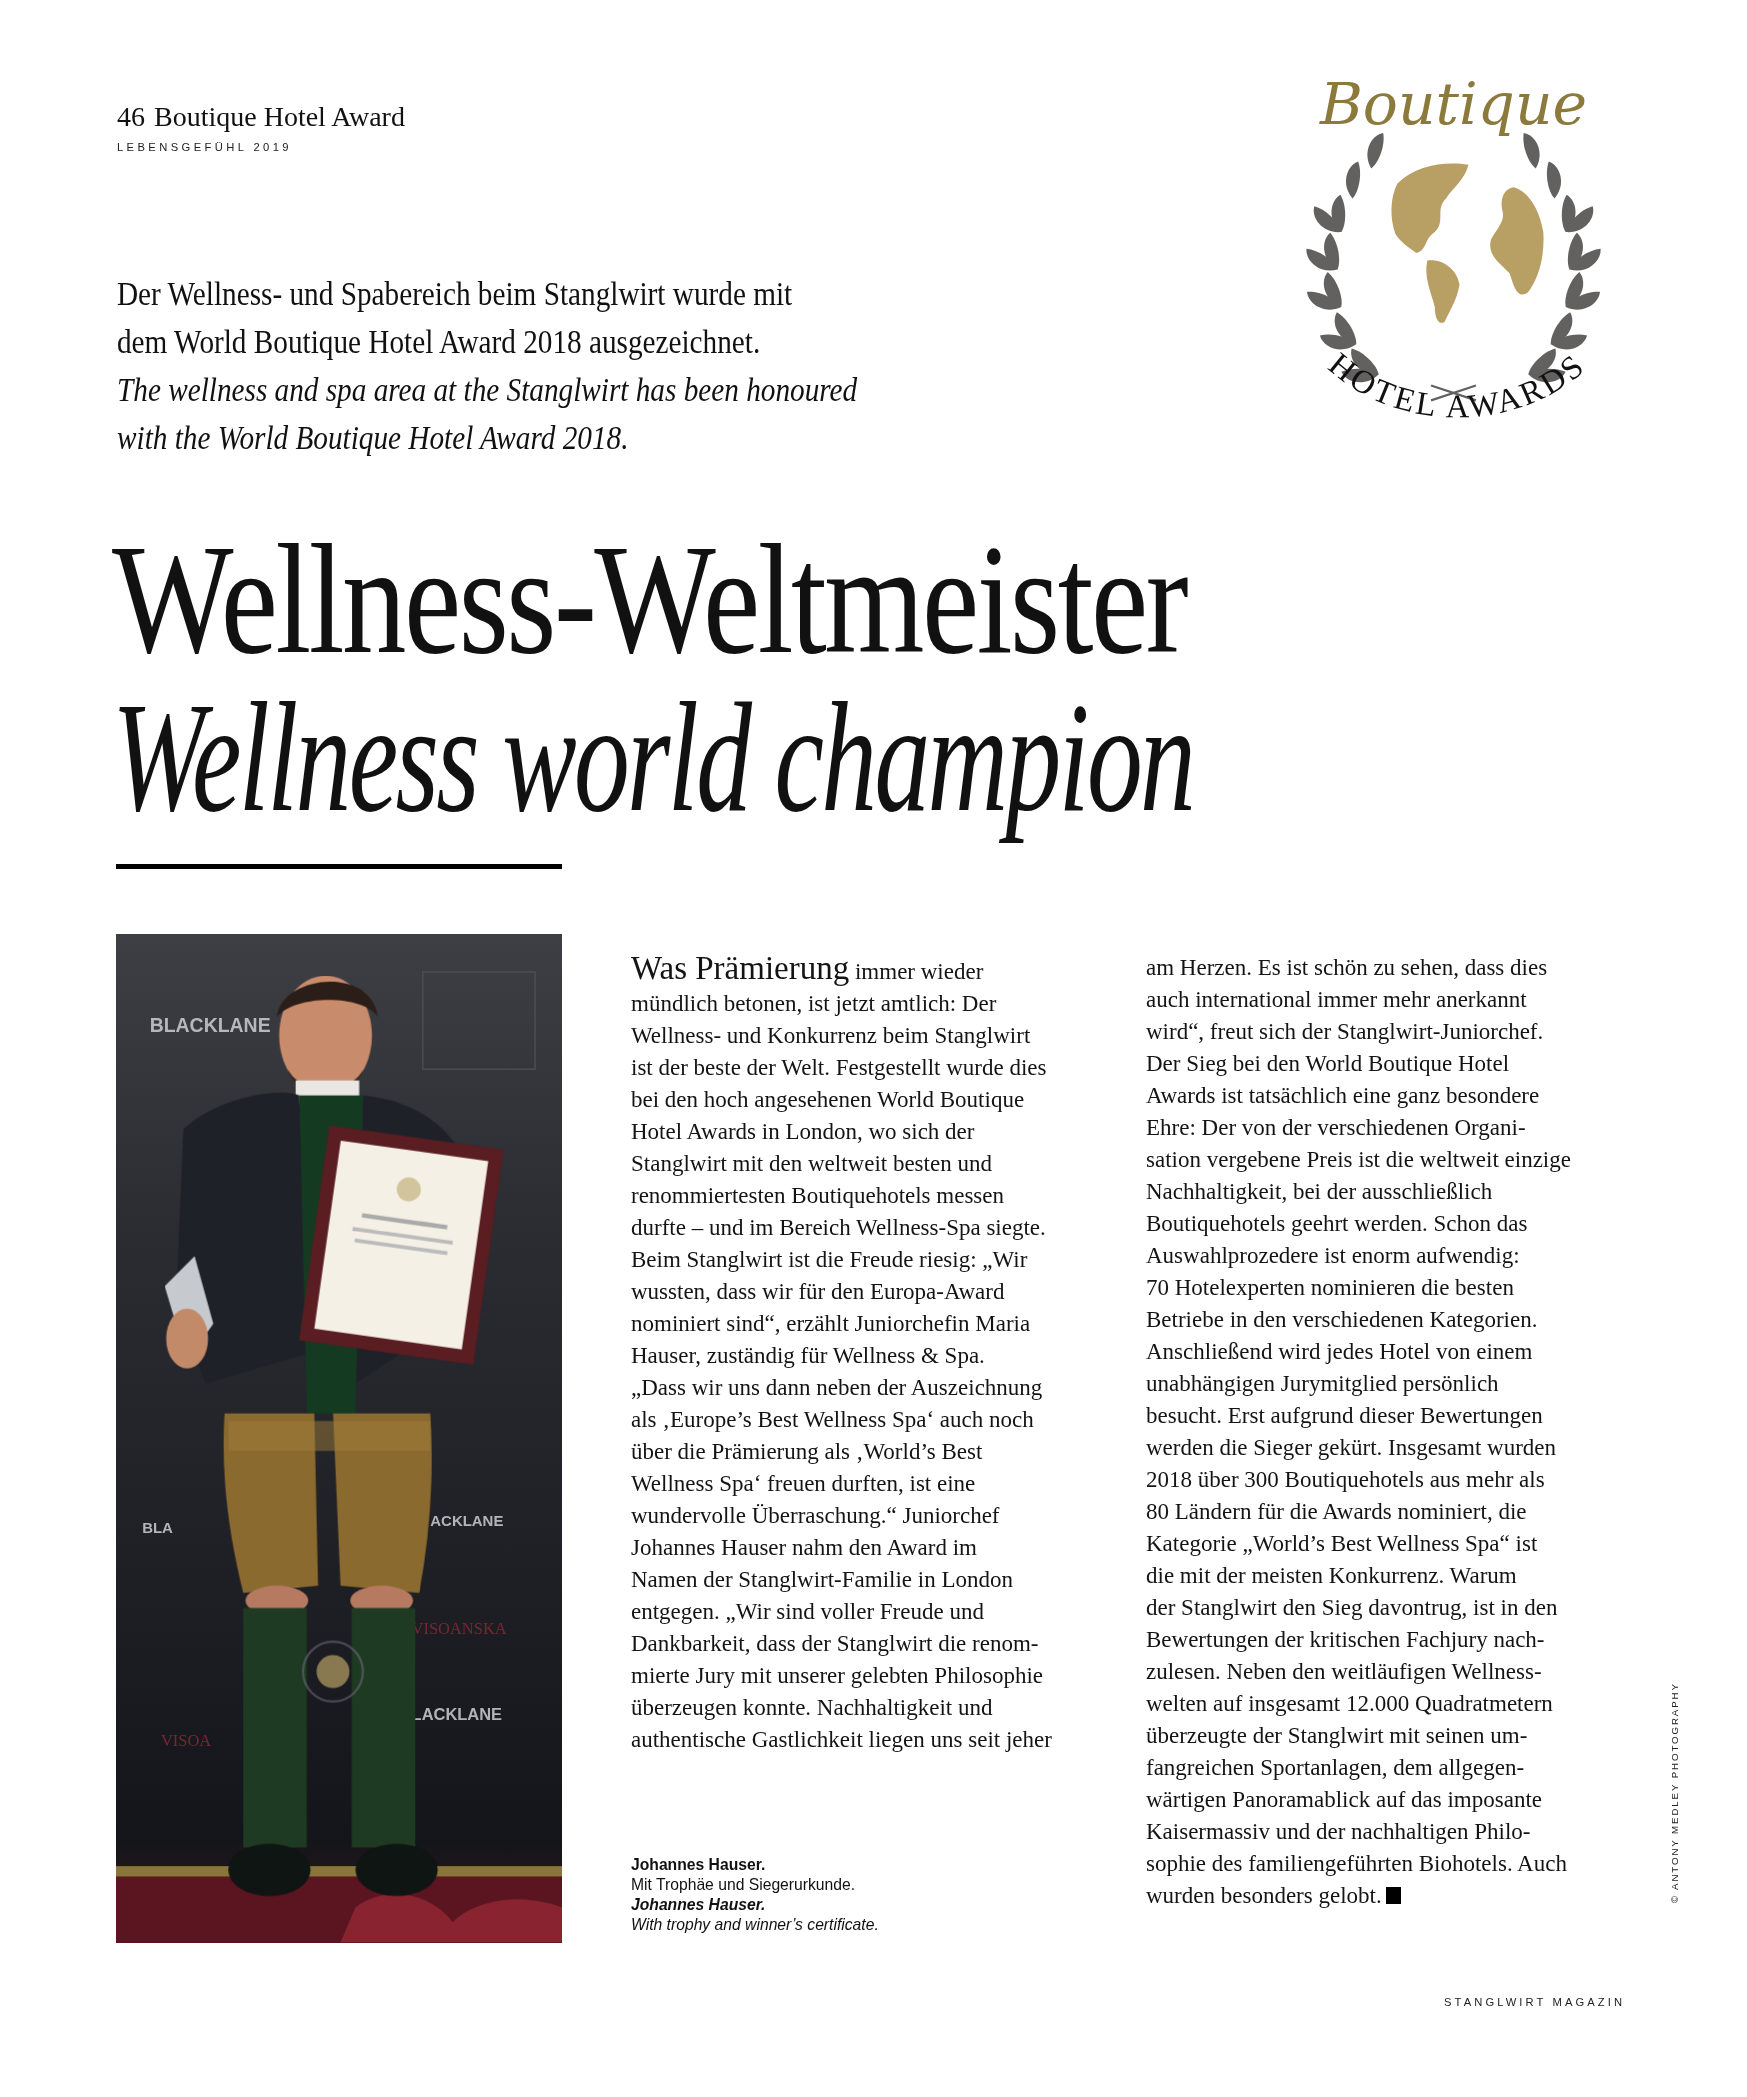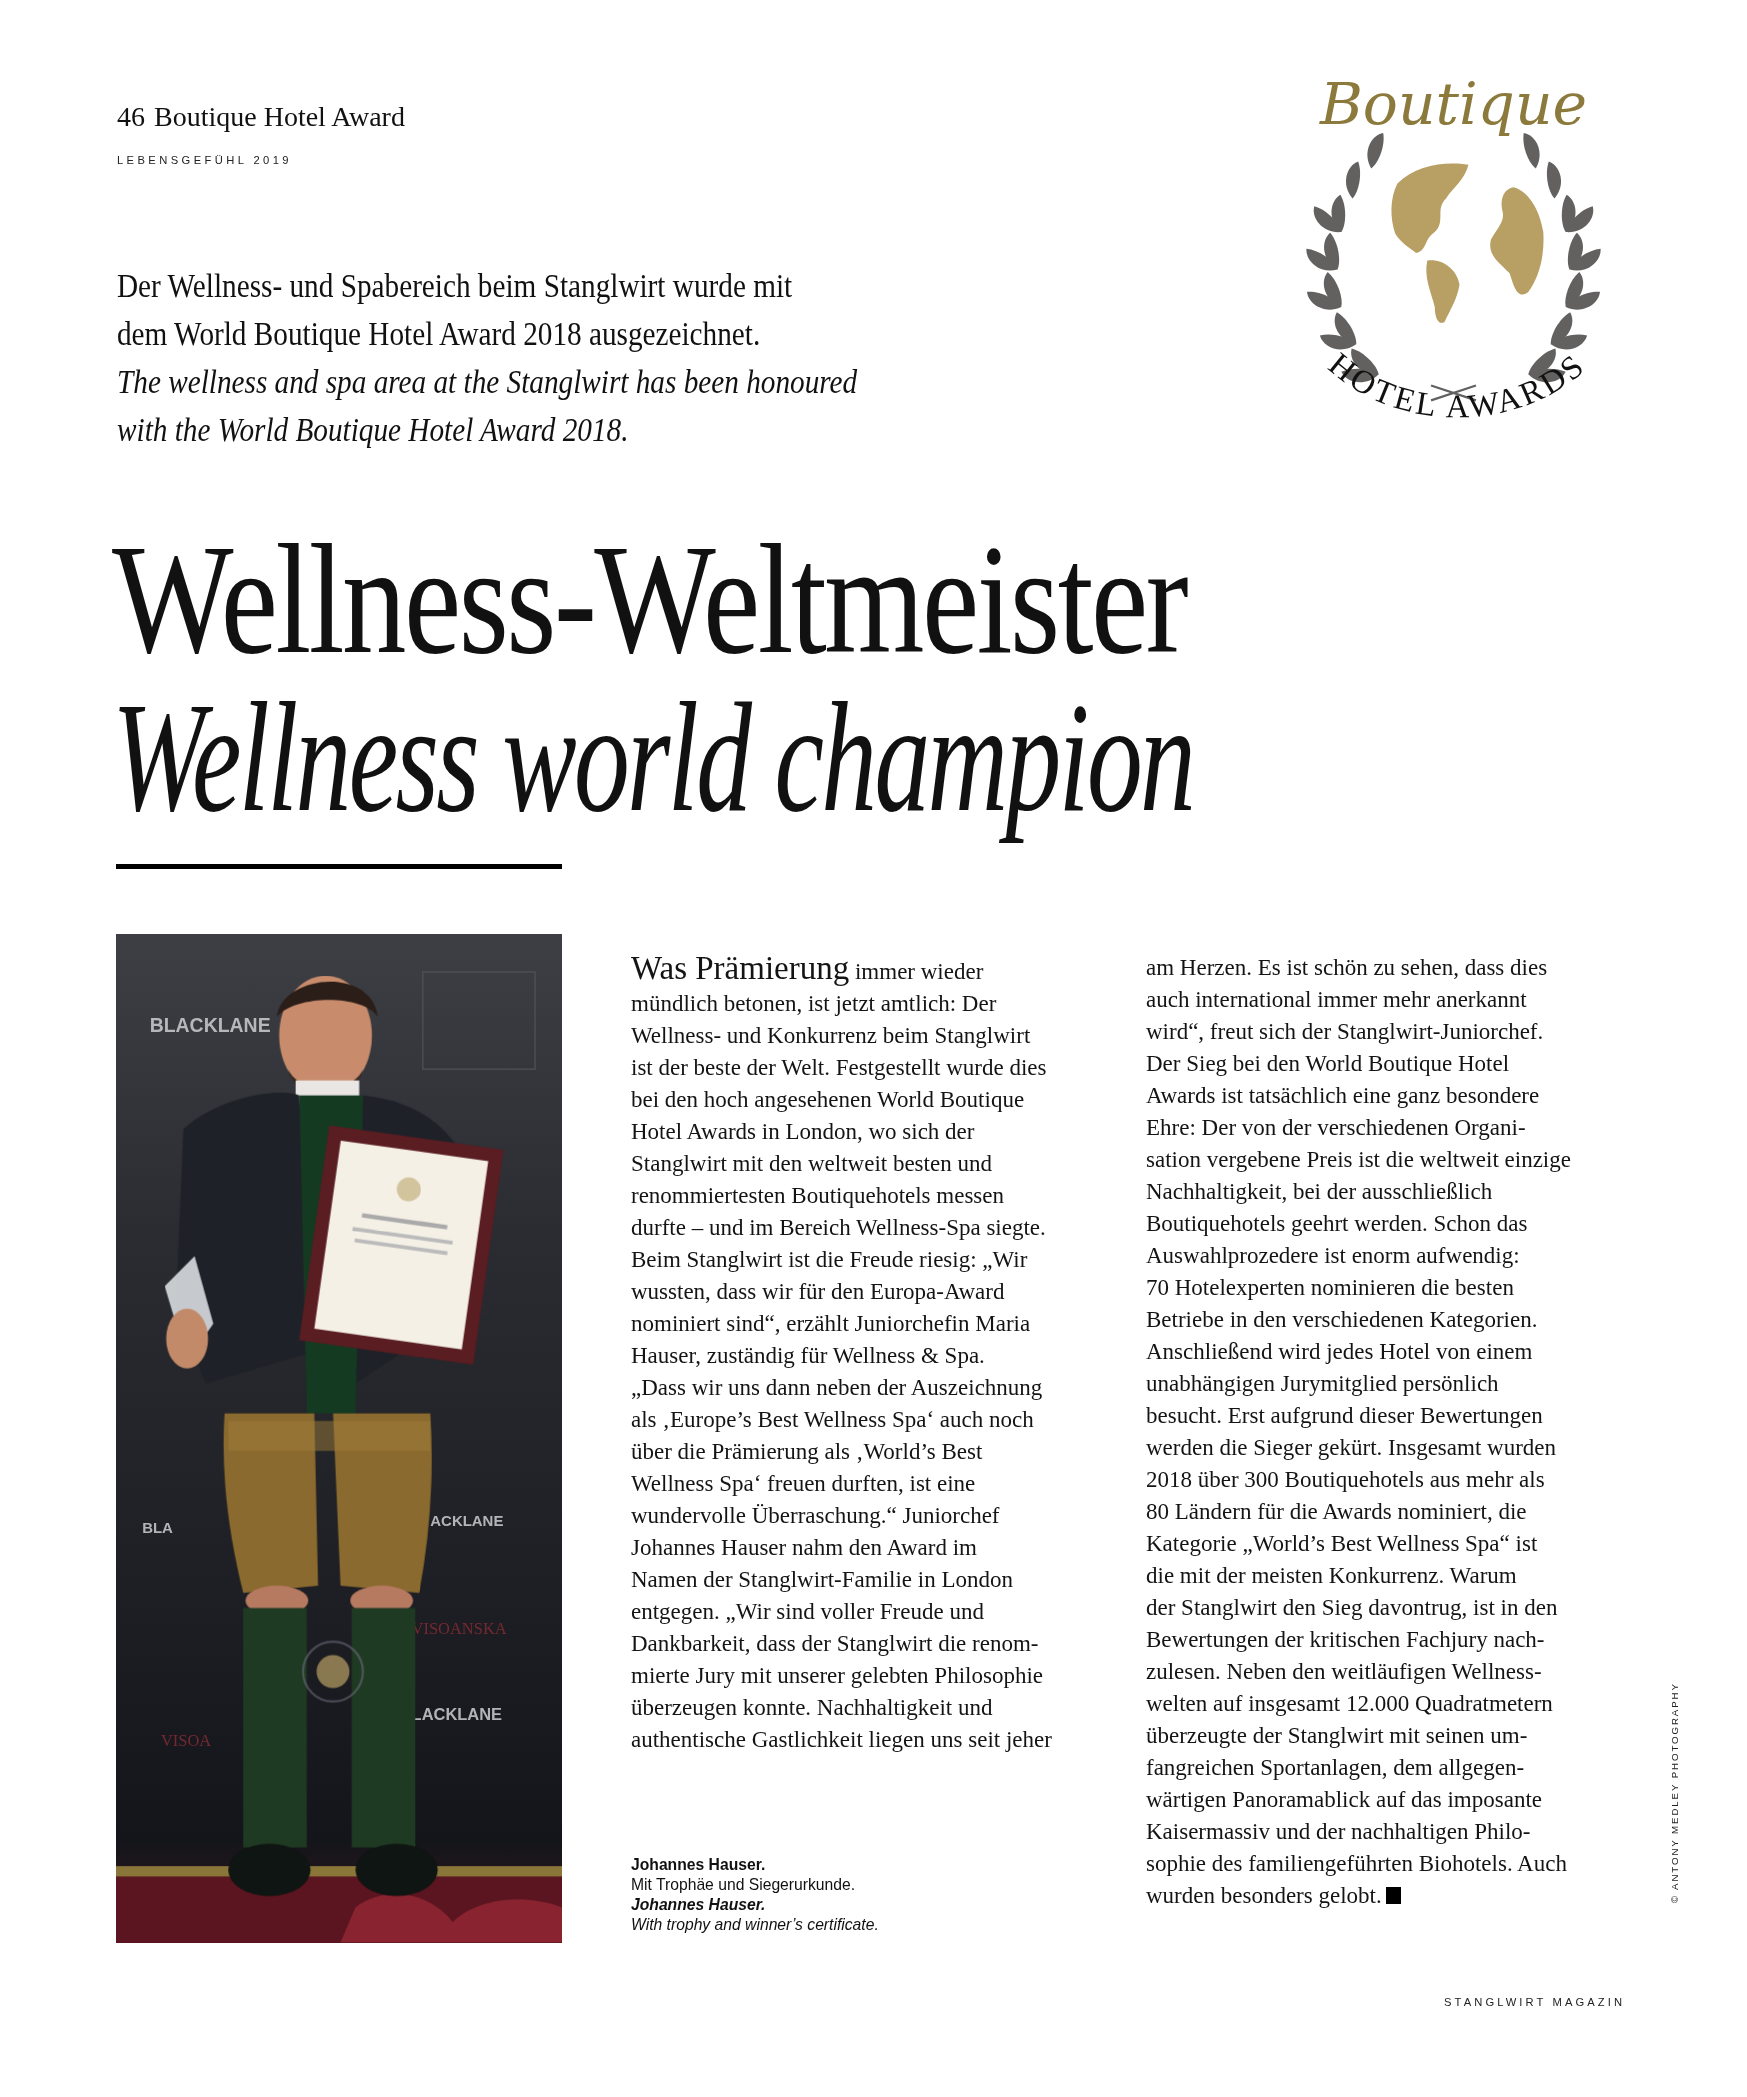--- a/index.html
+++ b/index.html
@@ -3,25 +3,25 @@
 <meta charset="utf-8">
 <style>
   html, body { margin: 0; padding: 0; background: #ffffff; }
   body { width: 1748px; height: 2097px; position: relative; overflow: hidden; color: #111; }
   .serif { font-family: "Liberation Serif", "DejaVu Serif", serif; margin-top: 12px; }
   .sans { font-family: "Liberation Sans", "DejaVu Sans", sans-serif; }
 
   #page-header { position: absolute; left: 117px; top: 90px; }
   #page-header .title { font-size: 28px; line-height: 30px; letter-spacing: 0px; }
   #page-header .title .pagenum { margin-right: 9px; }
-  #page-header .subtitle { font-size: 11.2px; letter-spacing: 3.4px; margin-top: 22px; color: #222; }
+  #page-header .subtitle { font-size: 11.2px; letter-spacing: 3.4px; margin-top: 9px; color: #222; }
 
   #logo { position: absolute; left: 1266px; top: 60px; width: 375px; height: 419px; }
 
-  #intro { position: absolute; left: 117px; top: 250px; width: 1049px; }
+  #intro { position: absolute; left: 117px; top: 258px; width: 1049px; }
   #intro p { margin: 0; font-size: 34px; line-height: 48px; transform: scaleX(0.86); transform-origin: left center; white-space: nowrap; }
   #intro .en { font-style: italic; }
 
   #headline { position: absolute; left: 112px; top: 509px; width: 1461px; }
   #headline .de { font-size: 157px; line-height: 157px; letter-spacing: -3px; transform: scaleX(0.82); transform-origin: left top; white-space: nowrap; }
   #headline .en { font-size: 157px; line-height: 161px; font-style: italic; letter-spacing: -3.7px; transform: scaleX(0.71); transform-origin: left top; white-space: nowrap; margin-top: -1.5px; }
 
   #rule { position: absolute; left: 116px; top: 864px; width: 446px; height: 4.5px; background: #000; }
 
   #photo { position: absolute; left: 116px; top: 934px; width: 446px; height: 1009px; overflow: hidden;

